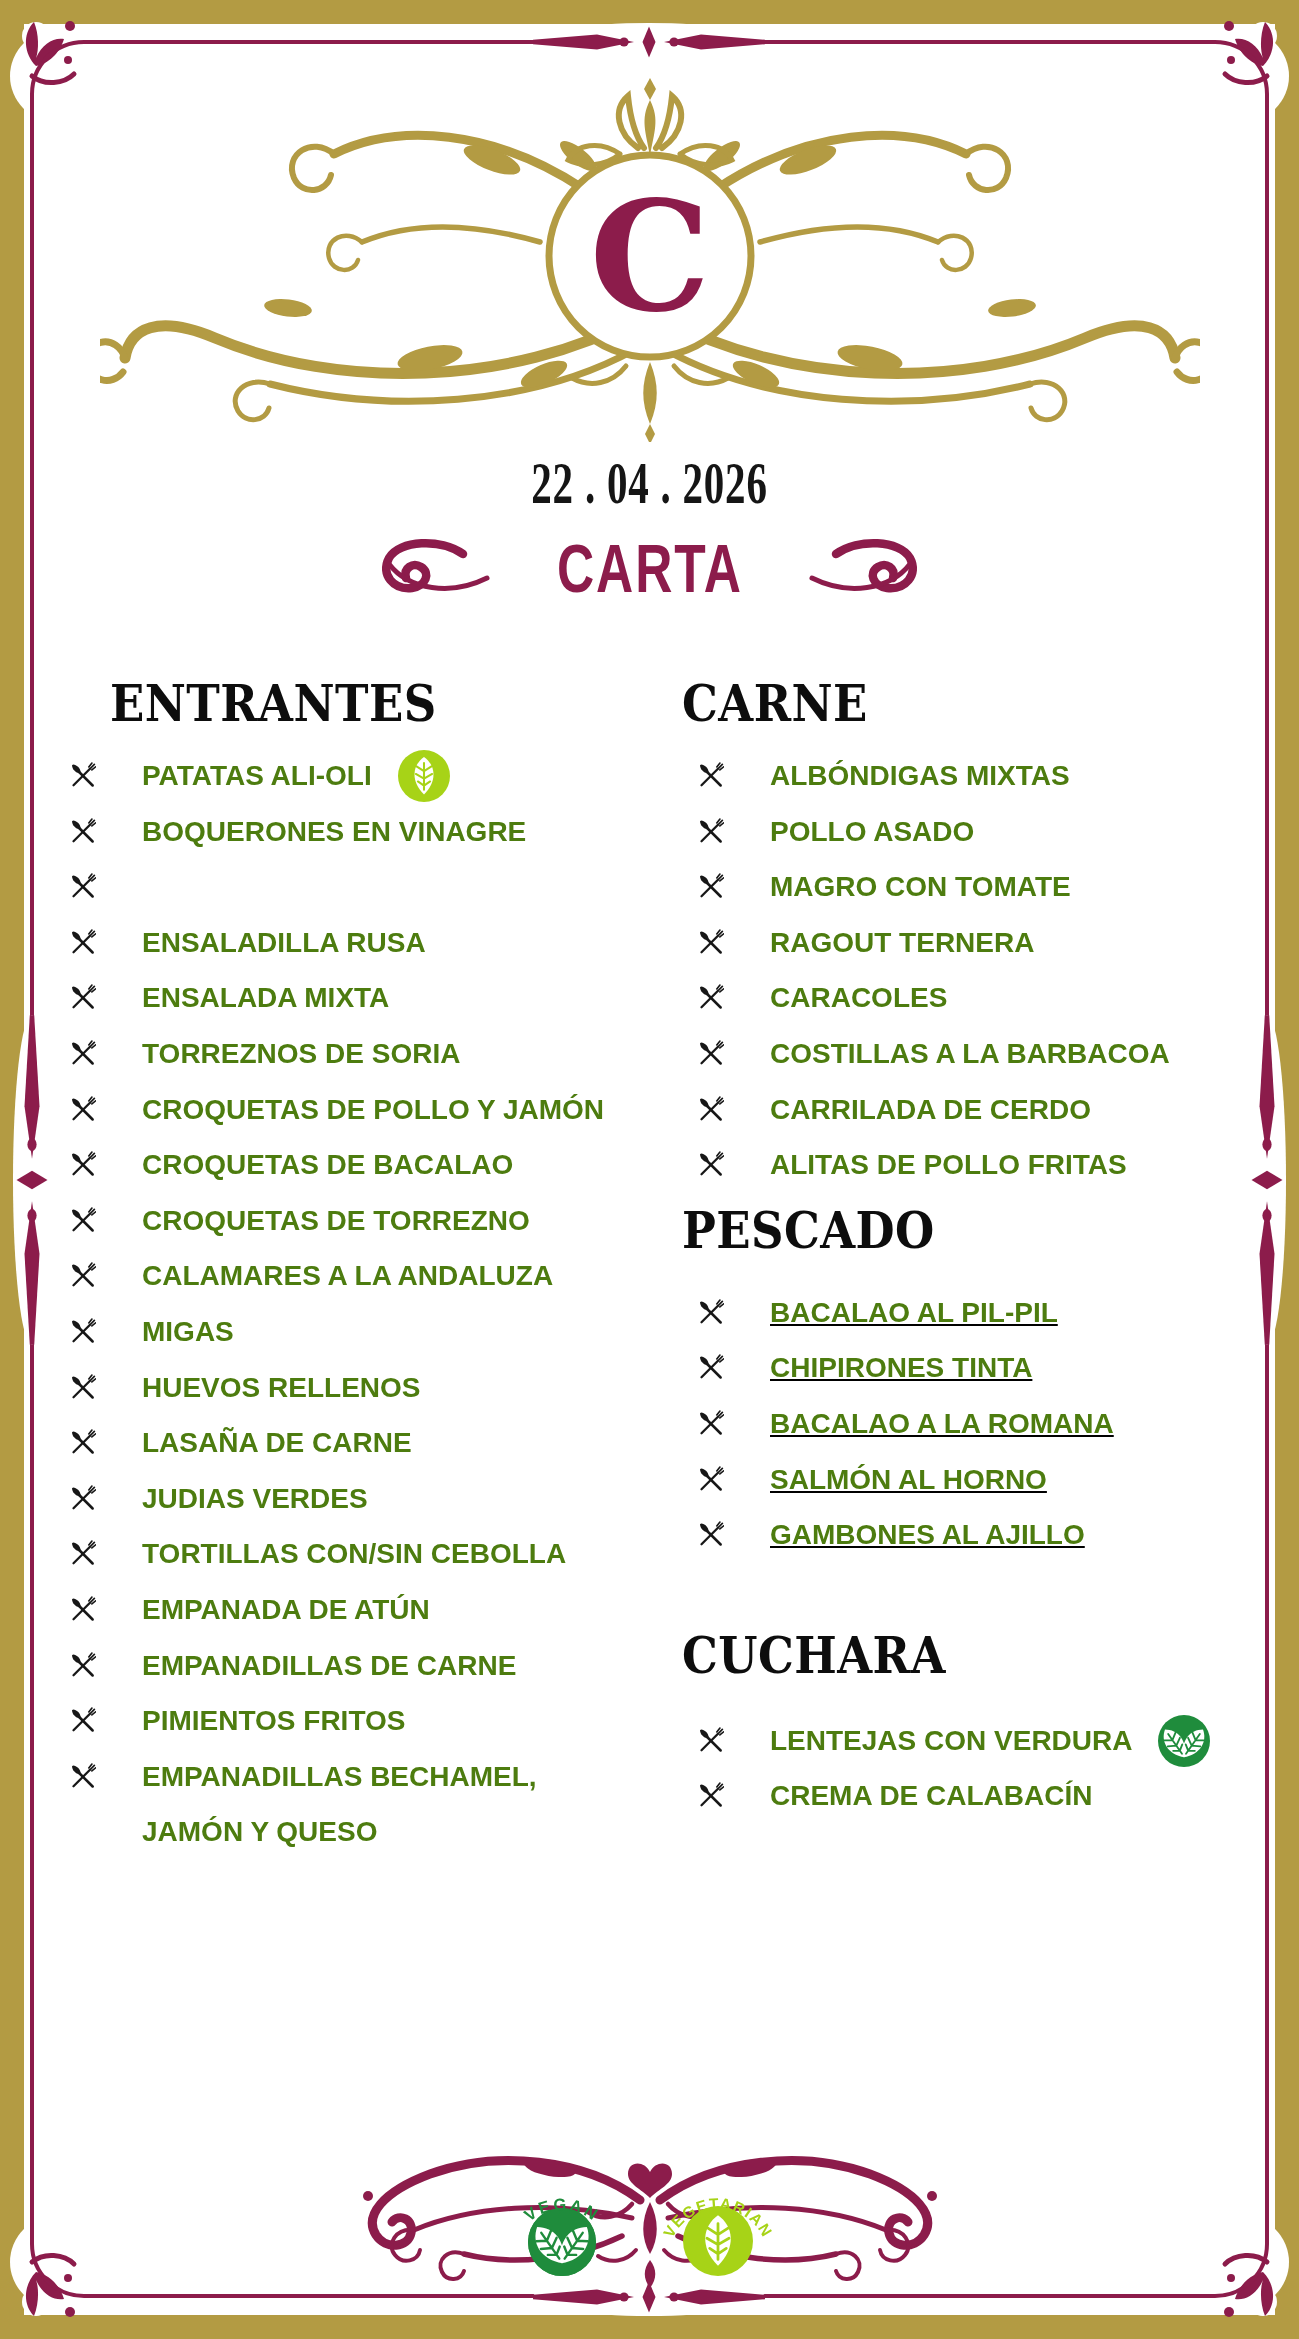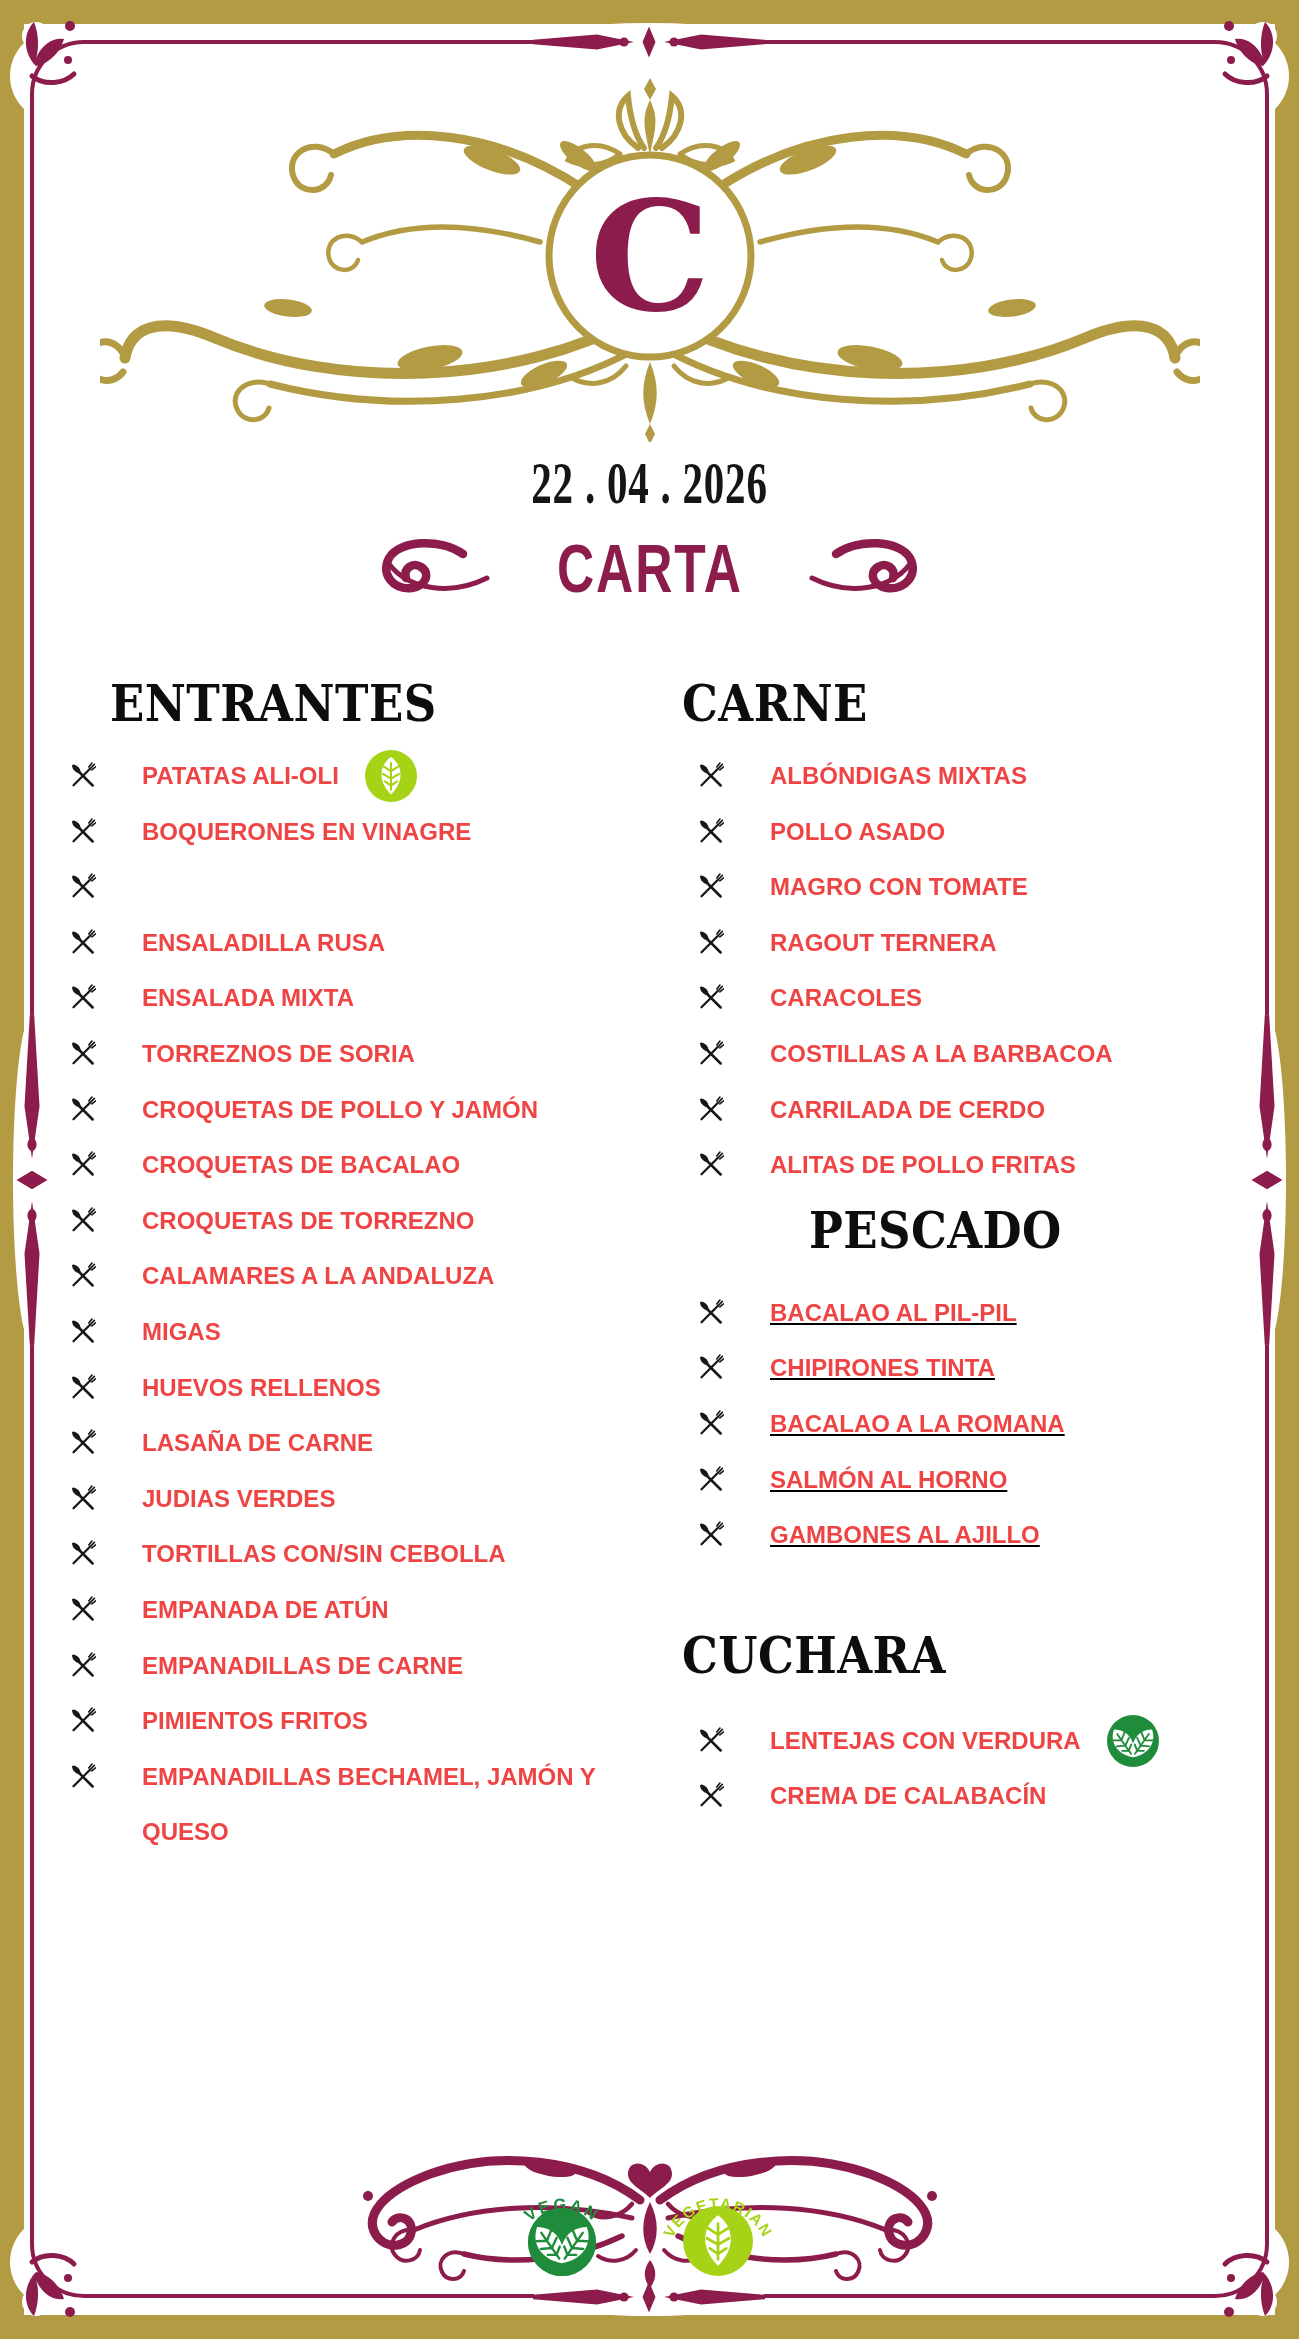--- a/index.html
+++ b/index.html
@@ -48,29 +48,29 @@
 
   
   .col{position:absolute;top:660px;z-index:5;}
   .col[data-col="left"]{left:65px;width:540px;}
   .col[data-col="right"]{left:645px;width:600px;}
   .section-title{font-family:"DejaVu Serif",serif;font-weight:bold;font-size:50px;
                  line-height:88px;color:#0d0d0d;letter-spacing:0.5px;
                  transform:scaleX(0.9);transform-origin:left center;white-space:nowrap;}
   .col[data-col="left"] .section-title{margin-left:45px;}
   .col[data-col="right"] .section-title{margin-left:37px;}
-  .col[data-col="right"] .section:nth-child(2){margin-top:-6px;text-align:center;}
+  .col[data-col="right"] .section:nth-child(2){margin-top:-6px;}
   .col[data-col="right"] .section:nth-child(2) .items{margin-top:10px;text-decoration:underline;}
   .col[data-col="right"] .section:nth-child(3){margin-top:49px;}
   .col[data-col="right"] .section:nth-child(3) .items{margin-top:13px;}
   .menu-item{display:flex;align-items:flex-start;min-height:55.6px;}
   .fk-icon{width:27px;height:27px;flex:none;margin:14px 0 0 4px;}
   .fk-icon svg{width:27px;height:27px;}
   .col[data-col="right"] .fk-icon{margin-left:52px;}
-  .item-label{font-weight:bold;font-size:24px;line-height:55.6px;color:#ef4444;
+  .item-label{font-weight:bold;font-size:28px;line-height:55.6px;color:#4d7c0f;
               margin-left:46px;max-width:505px;}
   .diet-badge{flex:none;width:52px;height:52px;margin:2px 0 0 26px;display:none;}
   .diet-badge svg{width:52px;height:52px;}
   .diet-badge.vegetarian{display:block;color:var(--veg);}
   .diet-badge.vegan{display:block;color:var(--vegan);}
 
   
   .flourish{position:absolute;left:330px;top:2138px;width:640px;height:150px;z-index:5;}
   .flourish svg{width:640px;height:150px;}
   .badge{position:absolute;width:132px;height:132px;z-index:6;}

